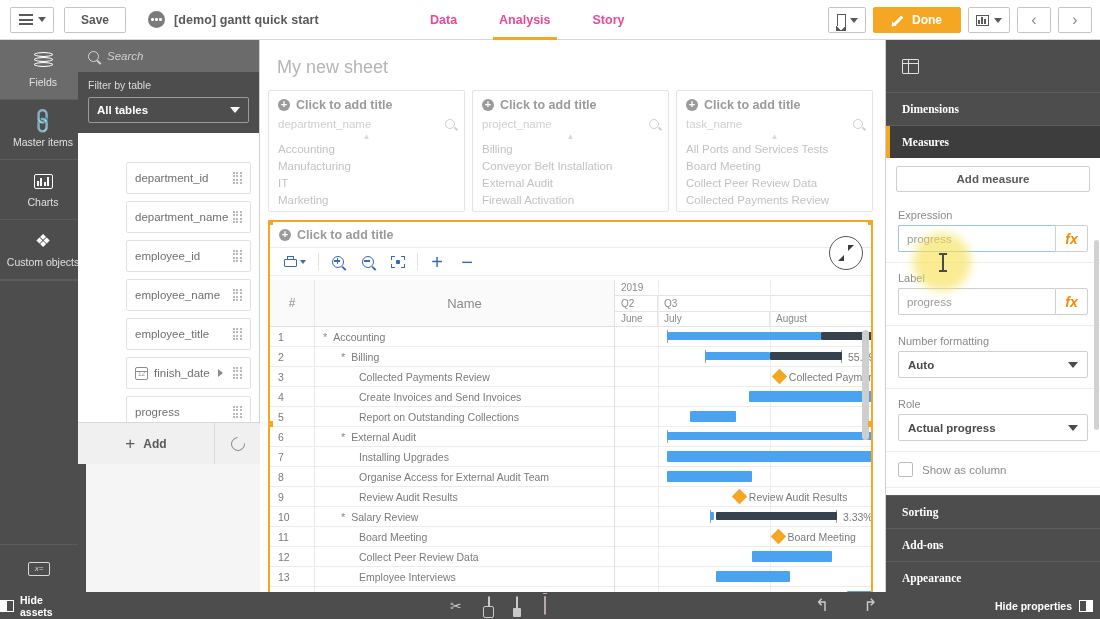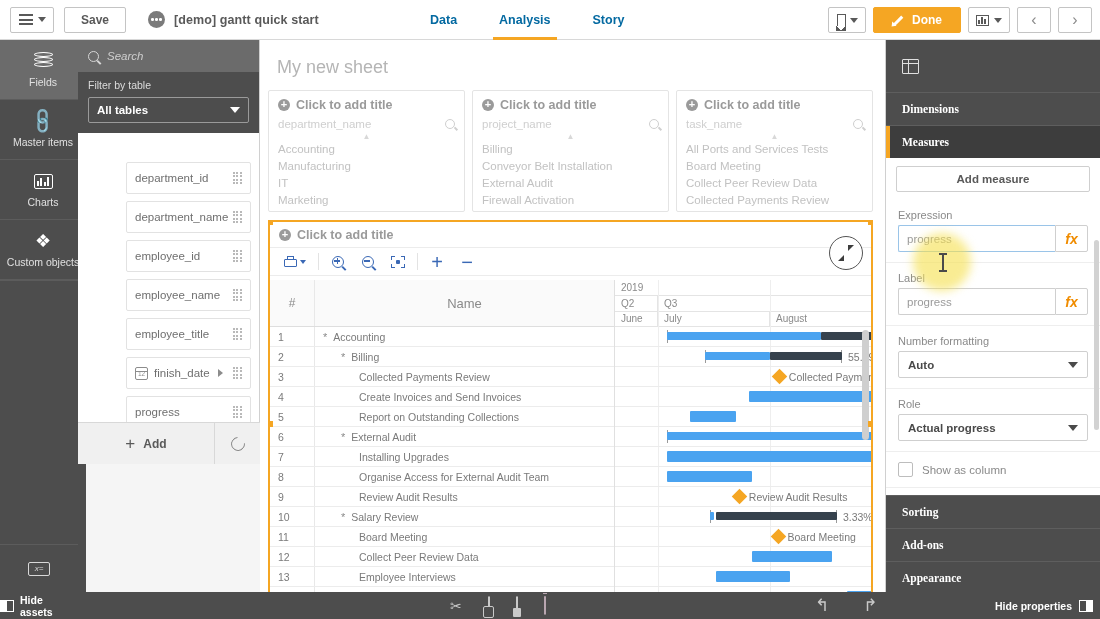--- a/index.html
+++ b/index.html
@@ -29,21 +29,21 @@
   .tb-save { width: 62px; margin-left: 10px; }
   .app-circle {
     width:17px;height:17px;border-radius:50%;background:#7b7b7b;margin-left:22px;
     position:relative;
   }
   .app-circle i { position:absolute; width:2.6px;height:2.6px;border-radius:50%;background:#fff;top:7px; }
   .app-circle i:nth-child(1){left:3px;} .app-circle i:nth-child(2){left:7.2px;} .app-circle i:nth-child(3){left:11.4px;}
   .app-title { margin-left:9px; font-size:12.5px; font-weight:bold; color:#595959; letter-spacing:.1px;}
 
   .nav-tabs { position:absolute; left:430px; top:0; height:40px; display:flex; gap:42px; align-items:center;}
-  .nav-tab { font-size:12.5px; font-weight:bold; color:#0369a1; height:40px; line-height:40px; cursor:pointer; position:relative;}
+  .nav-tab { font-size:12.5px; font-weight:bold; color:#ec4899; height:40px; line-height:40px; cursor:pointer; position:relative;}
   .nav-tab.active::after{content:"";position:absolute;left:-6px;right:-6px;bottom:0;height:3px;background:#f5a623;}
 
   .tb-right { position:absolute; right:8px; top:7px; display:flex; align-items:center; }
   .tb-right .tb-btn { margin-left:7px; }
   .bk-btn { width:38px; gap:4px; }
   .bookmark-ic { width:9px;height:12px;border:1.6px solid #595959;border-bottom:none;position:relative; }
   .bookmark-ic::after{content:"";position:absolute;left:-1.6px;right:-1.6px;bottom:-5px;height:5px;
     background:linear-gradient(to bottom left,transparent 49%,#595959 50%) no-repeat left/50% 100%,
                linear-gradient(to bottom right,transparent 49%,#595959 50%) no-repeat right/50% 100%;}
   .done-btn { background:#f5a623; border-color:#f5a623; color:#fff; width:88px; gap:7px; }

